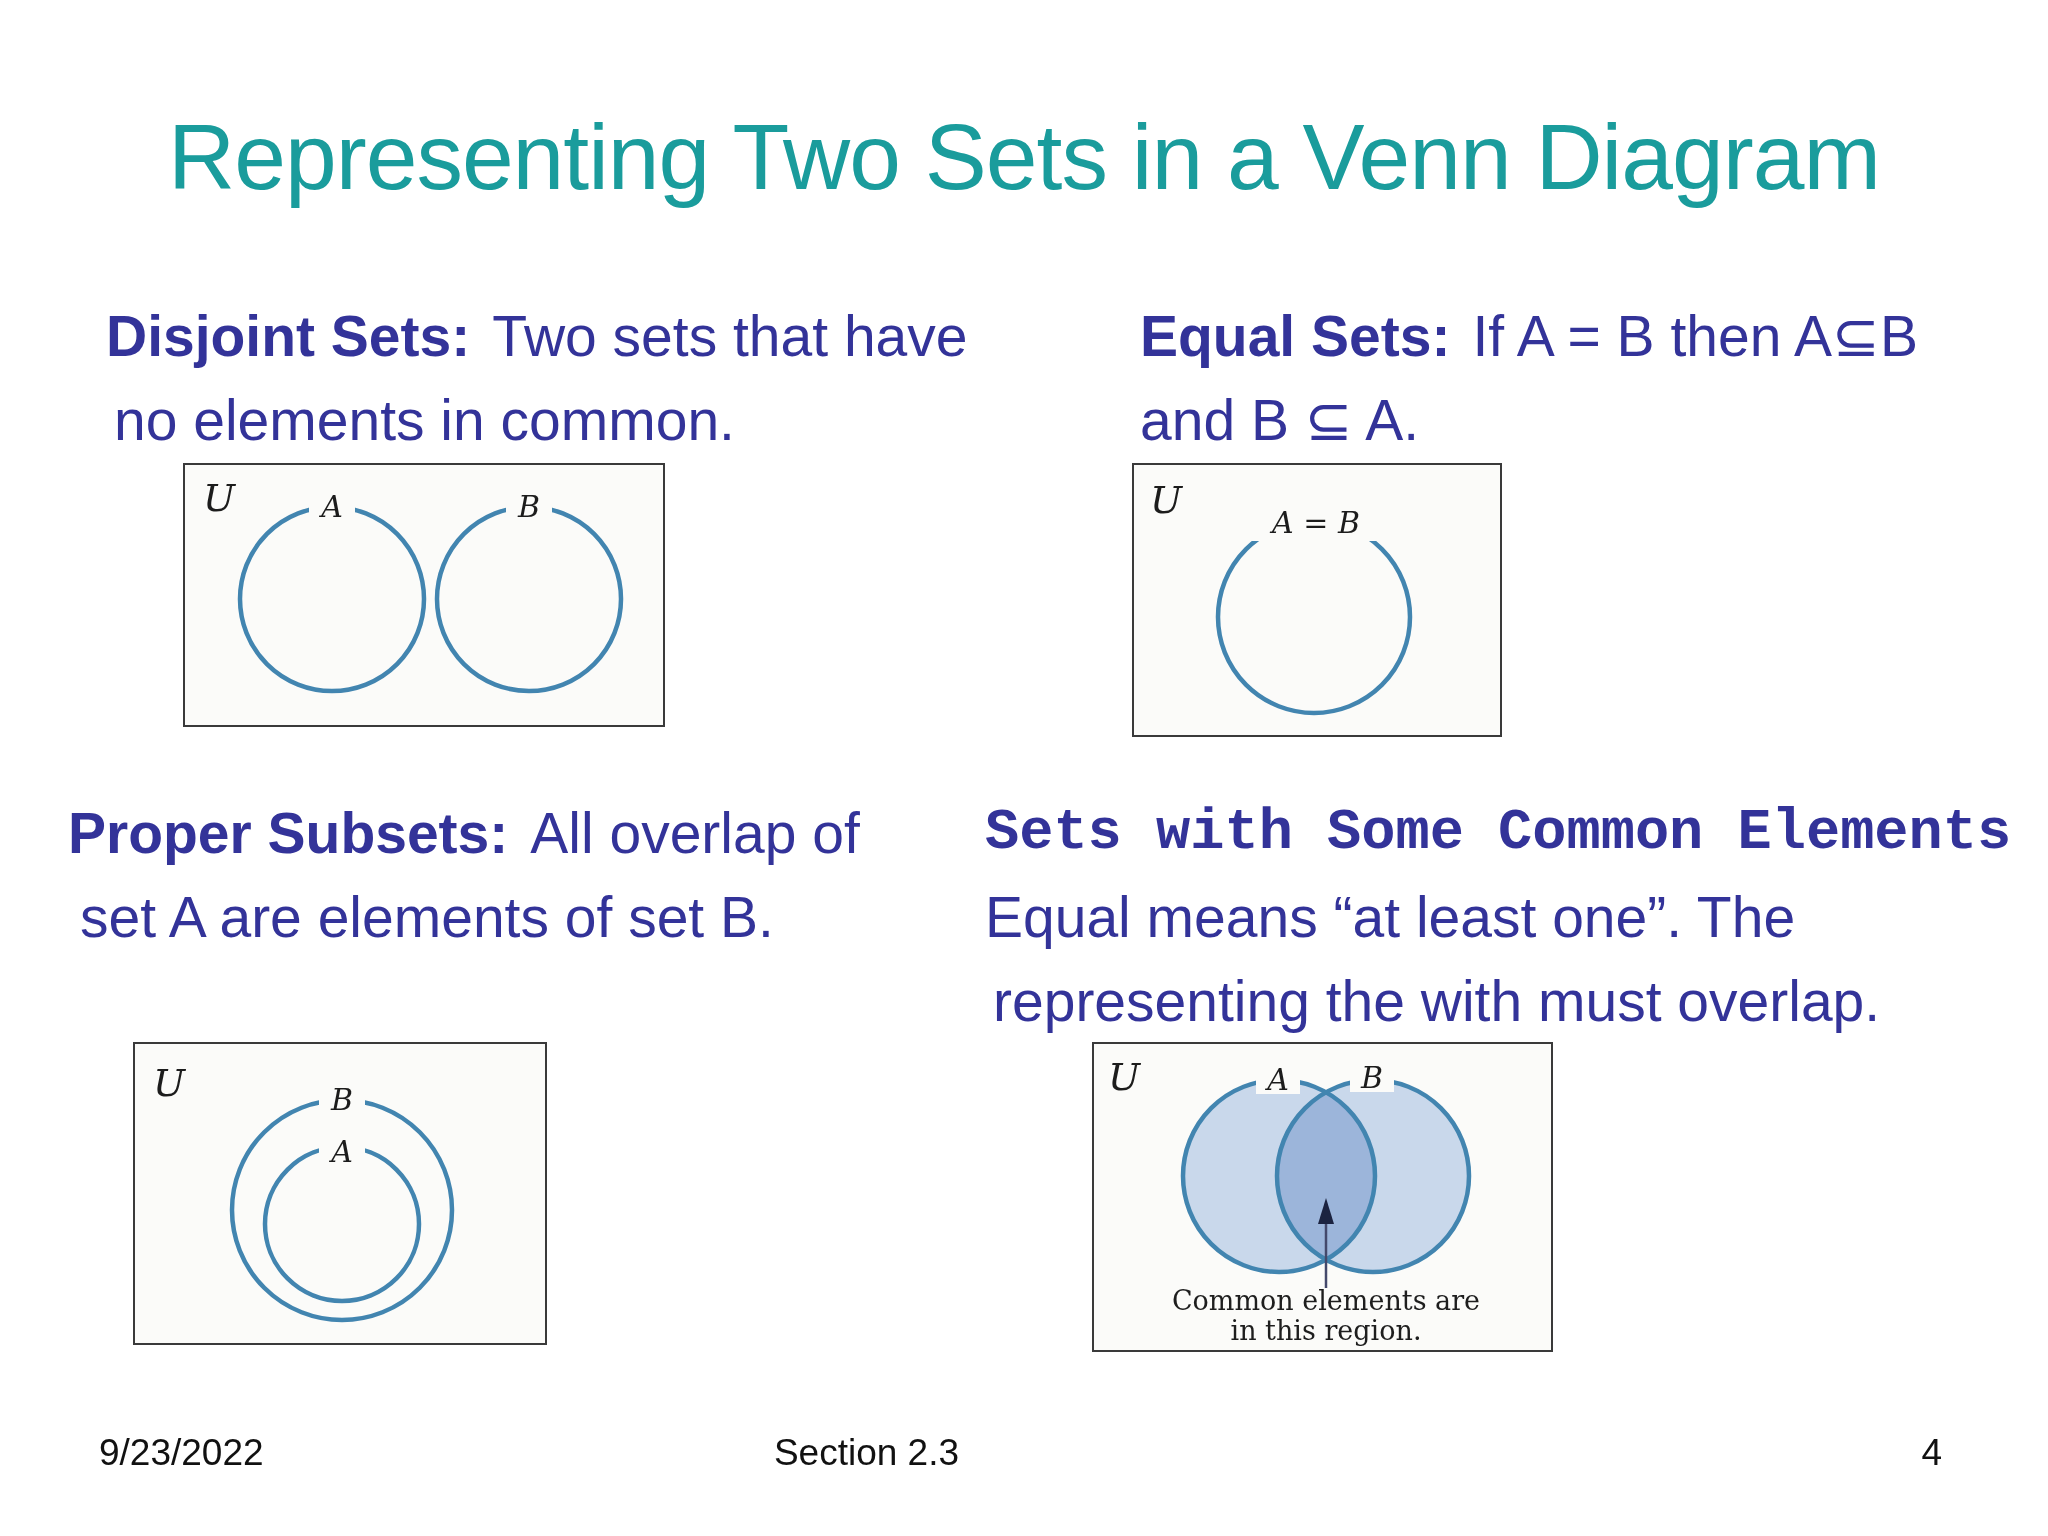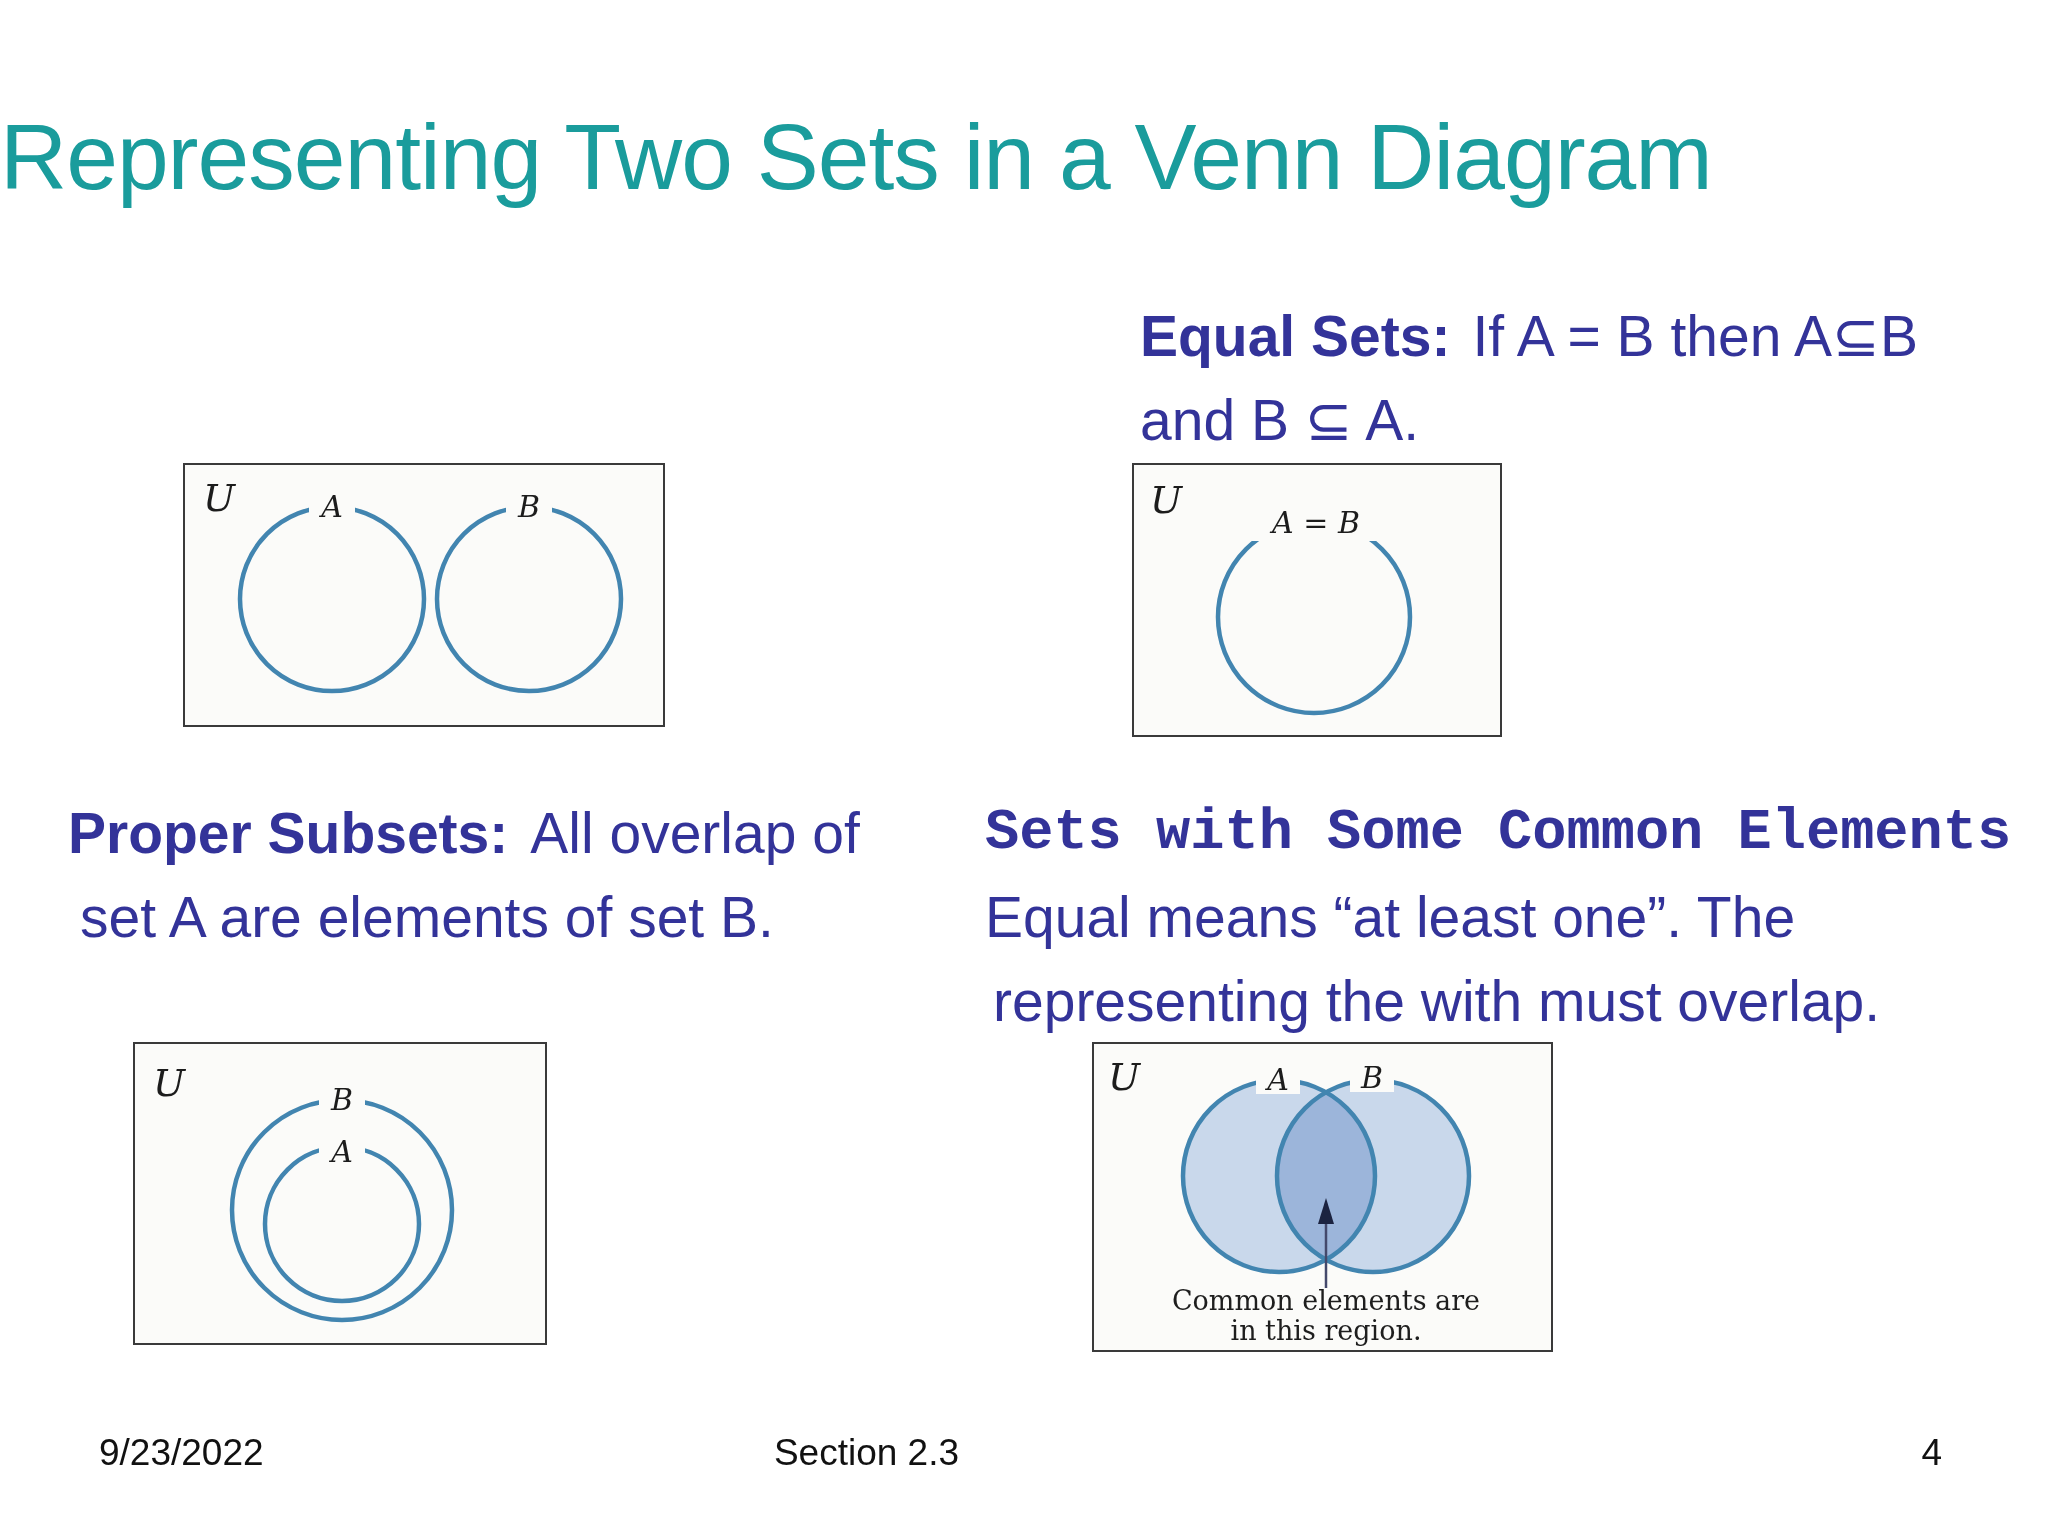--- a/index.html
+++ b/index.html
@@ -7,21 +7,21 @@
     position:relative;
     width:2048px;height:1536px;
     background:#ffffff;
     overflow:hidden;
     font-family:"Liberation Sans",sans-serif;
   }
   .title{
     position:absolute;
     left:0;top:104px;width:2048px;
     margin:0;
-    text-align:left;
+    text-align:center;
     font-size:93px;
     font-weight:400;
     letter-spacing:-1px;
     color:#1A9C9C;
   }
   .txt{
     position:absolute;
     font-size:57px;
     line-height:84px;
     color:#333399;
@@ -69,20 +69,24 @@
   .f-section{left:0;width:1733px;text-align:center;}
   .f-page{right:106px;}
 </style>
 </head>
 <body>
 
 <div class="slide">
 
   <h1 class="title">Representing Two Sets in a Venn Diagram</h1>
 
+  <div class="txt" style="left:106px;top:294px;">
+    <div><span class="b">Disjoint Sets:</span><span>Two sets that have</span></div>
+    <div class="ind1">no elements in common.</div>
+  </div>
 
   <div class="txt" style="left:1140px;top:294px;">
     <div><span class="b">Equal Sets:</span><span>If A = B then A⊆B</span></div>
     <div>and B ⊆ A.</div>
   </div>
 
   <div class="fig" style="left:183px;top:463px;width:482px;height:264px;">
     <svg viewBox="0 0 478 260" width="478" height="260">
       <circle class="ring" cx="147" cy="134" r="92"></circle>
       <circle class="ring" cx="344" cy="134" r="92"></circle>

